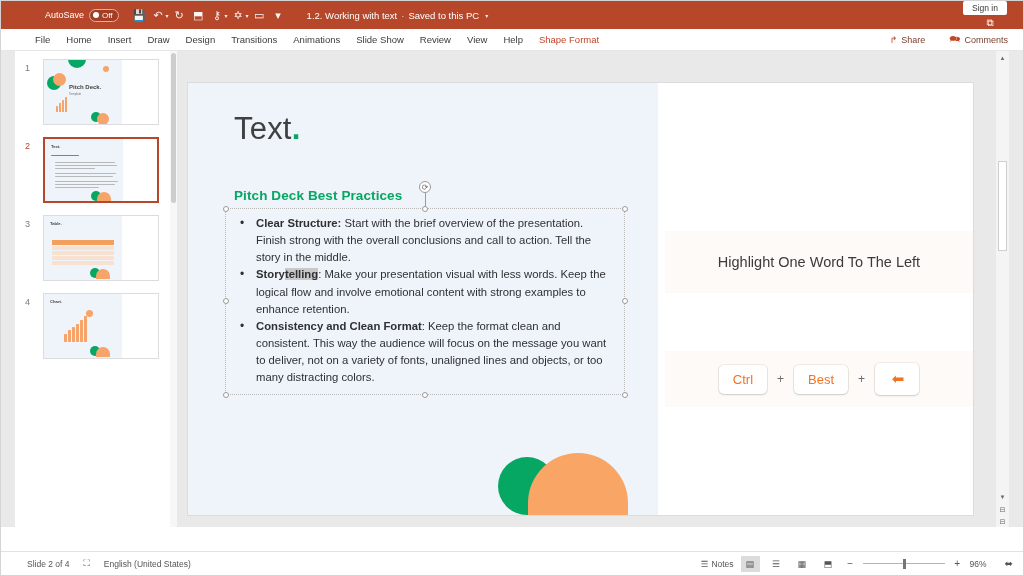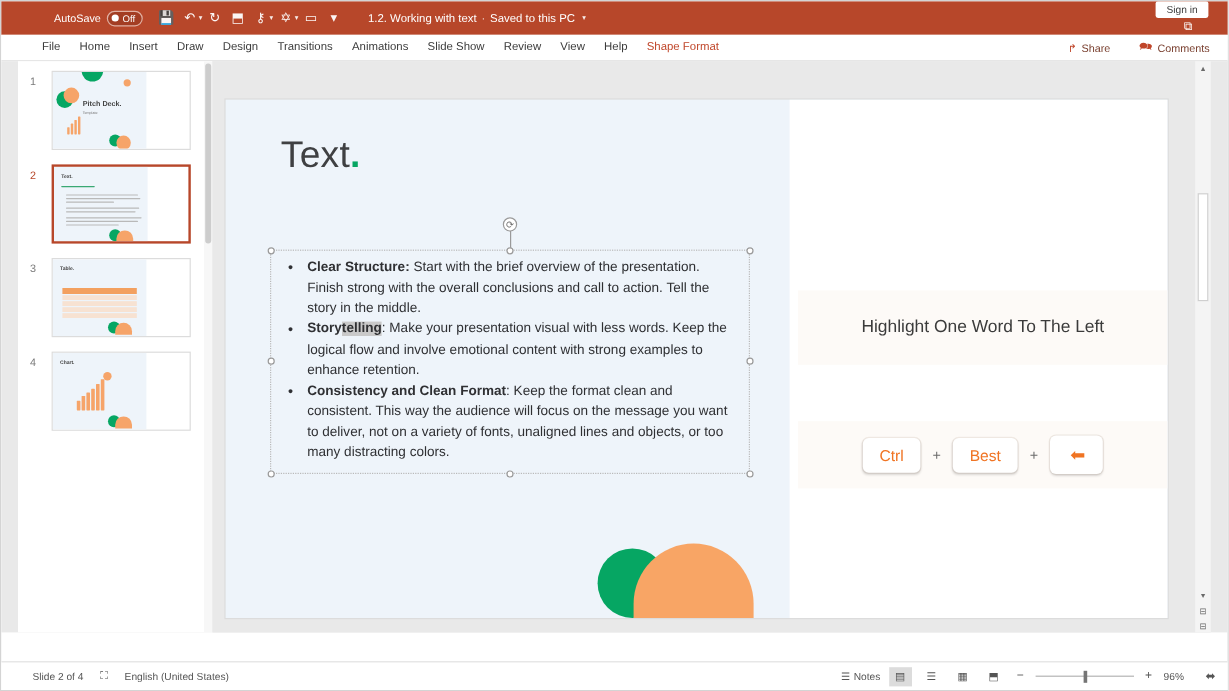--- a/index.html
+++ b/index.html
@@ -199,21 +199,21 @@
     position: absolute; left: 340px; bottom: 0px; width: 100px; height: 62px;
     background: #f8a565;
     border-top-left-radius: 60px; border-top-right-radius: 60px;
   }
 
   
   .card {
     position: absolute; background: #fdfaf7;
     display: flex; align-items: center; justify-content: center;
   }
-  .card-title { left: 477px; top: 159px; width: 308px; height: 62px; }
+  .card-title { left: 477px; top: 148px; width: 308px; height: 62px; }
   .card-title span { font-size: 14.5px; color: #3b3b3b; }
   .card-keys { left: 477px; top: 268px; width: 308px; height: 56px; gap: 10px; }
   .key {
     background: #ffffff; border-radius: 5px;
     box-shadow: 0 1px 2px rgba(0,0,0,.14), 0 0 0 1px #f2ebe5;
     display: flex; align-items: center; justify-content: center;
     color: #f07423; font-size: 13px; padding: 7px 14px; min-width: 44px;
   }
   .key.arrow { font-size: 15px; letter-spacing: -2px; }
   .plus { color: #6b6b6b; font-size: 12px; }
@@ -419,20 +419,21 @@
     </div>
 
     <div class="canvaswrap">
       <div class="slide">
         <div class="slide-white"></div>
 
         <div class="slide-title">
           <span>Text</span><span class="dot">.</span>
         </div>
 
+        <div class="heading">Pitch Deck Best Practices</div>
 
         <div class="selframe">
           <div class="rot-stem"></div>
           <div class="rot-handle">⟳</div>
           <div class="handle h-tl"></div>
           <div class="handle h-tc"></div>
           <div class="handle h-tr"></div>
           <div class="handle h-ml"></div>
           <div class="handle h-mr"></div>
           <div class="handle h-bl"></div>

